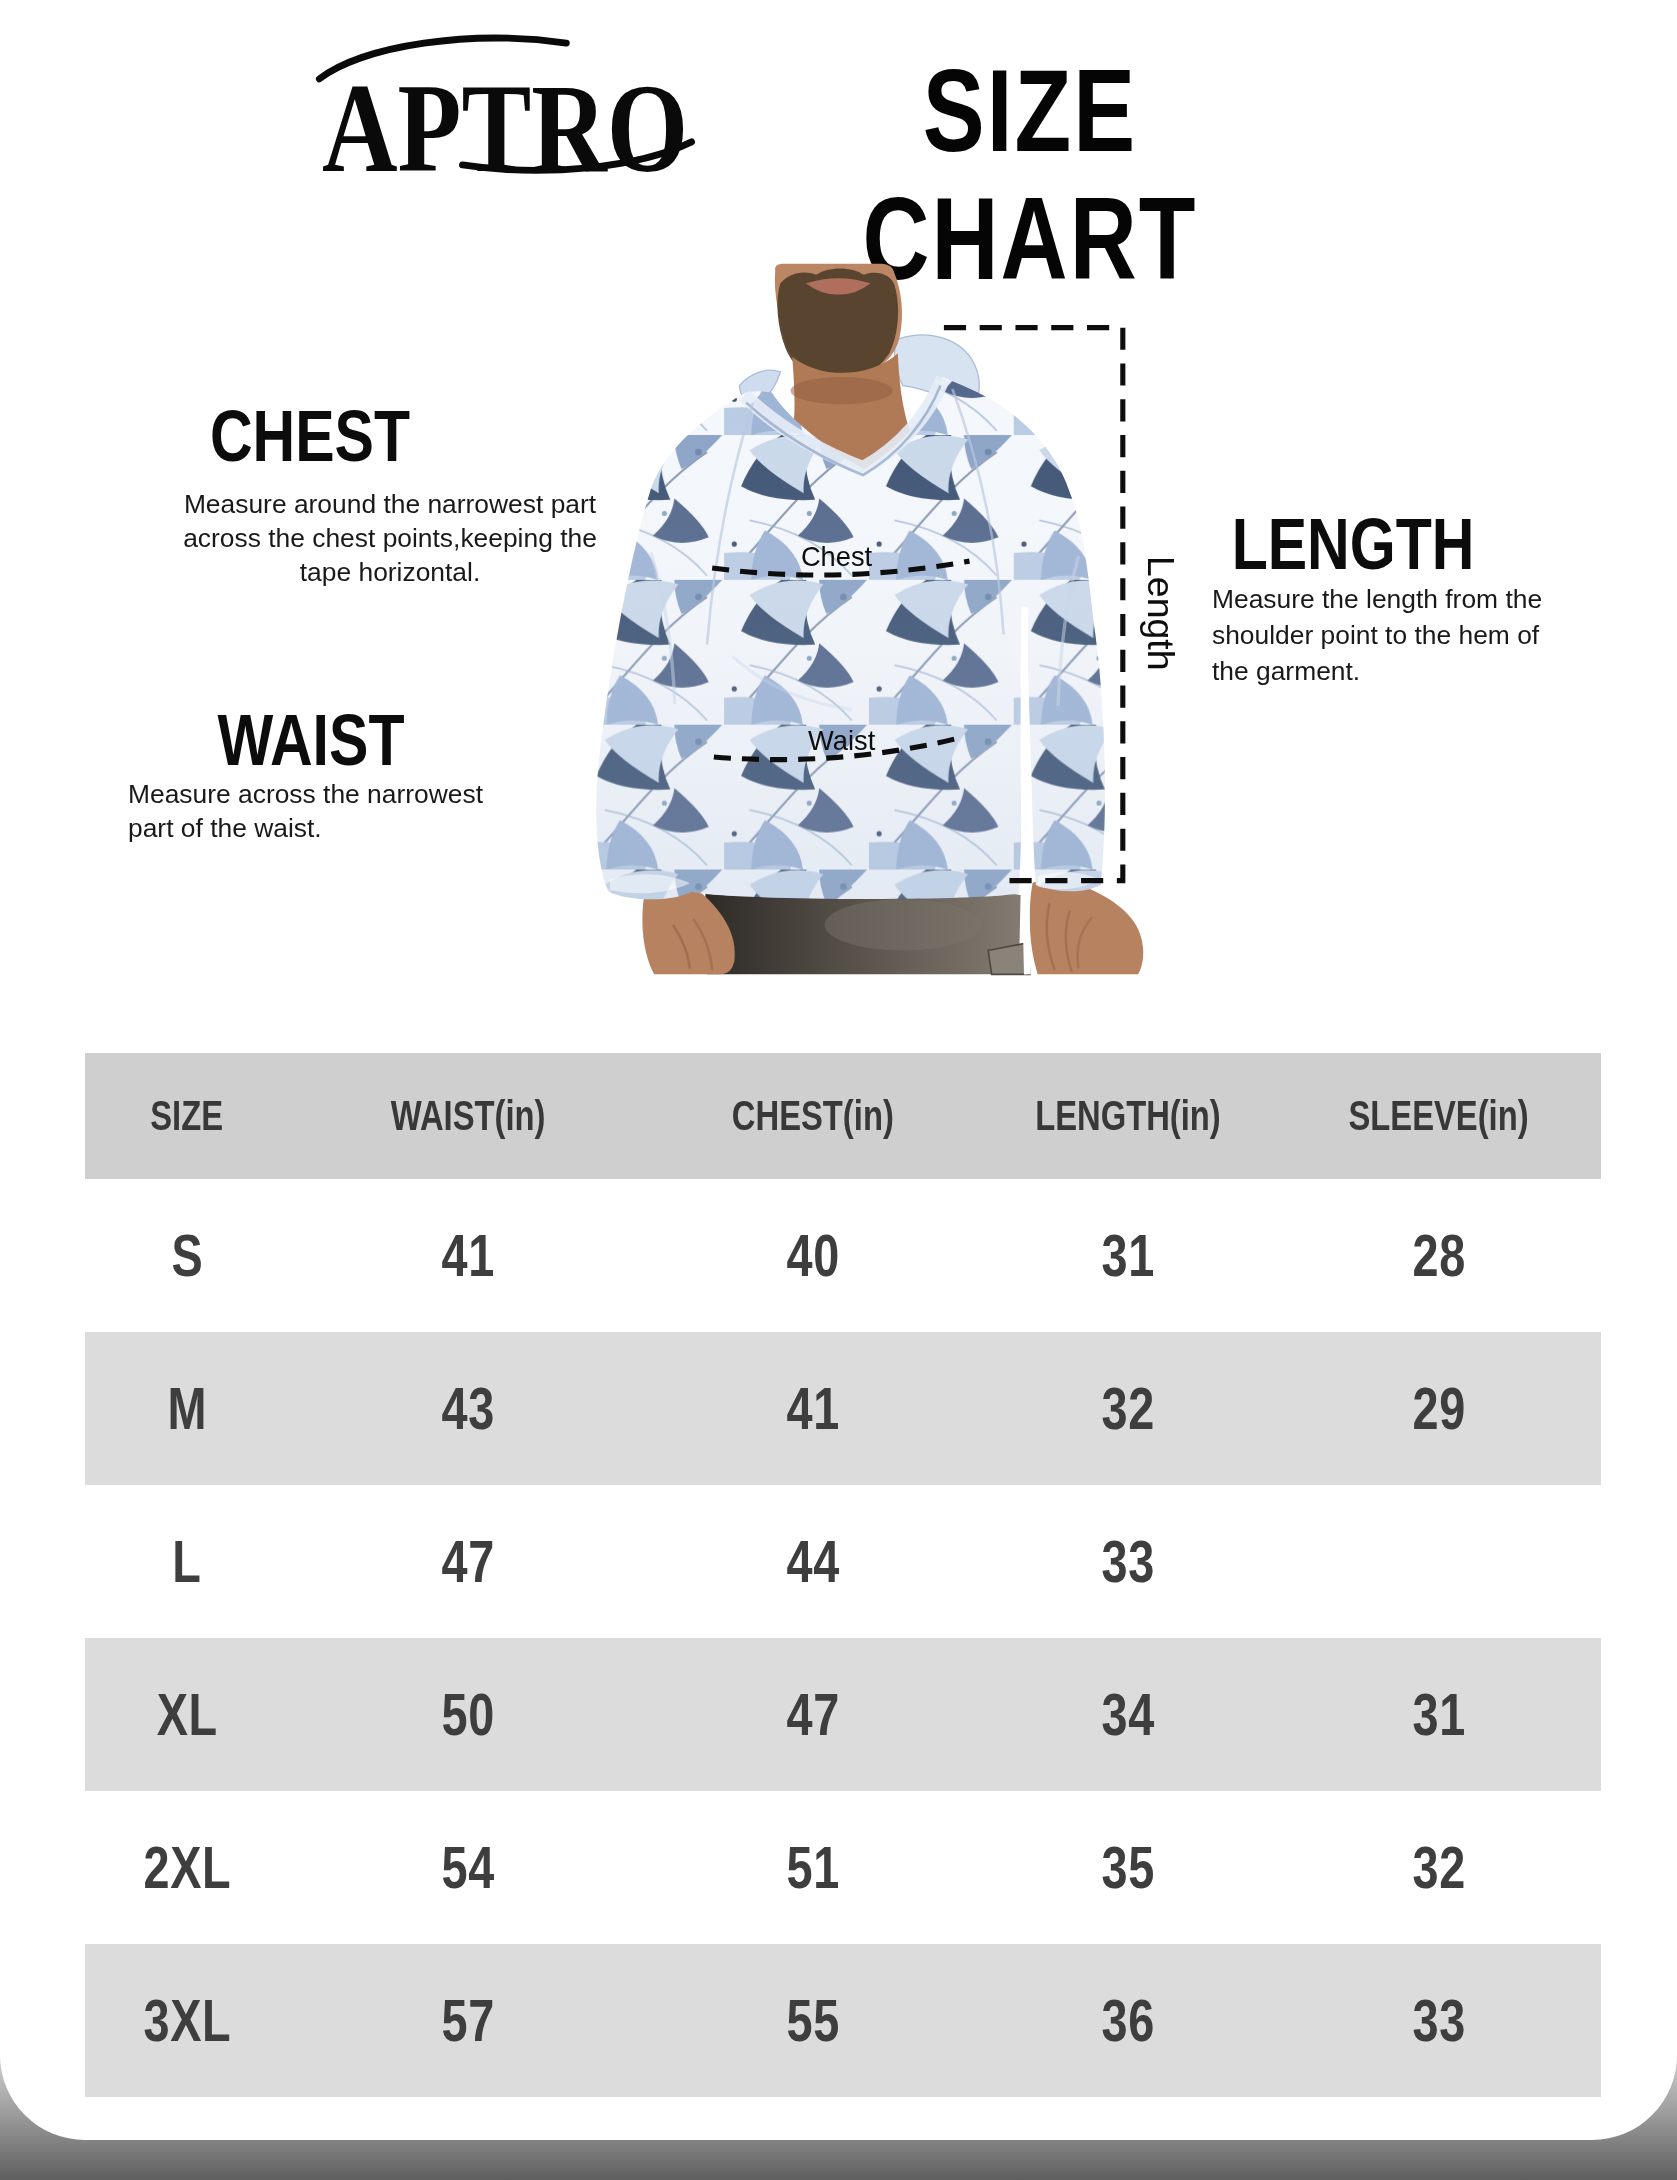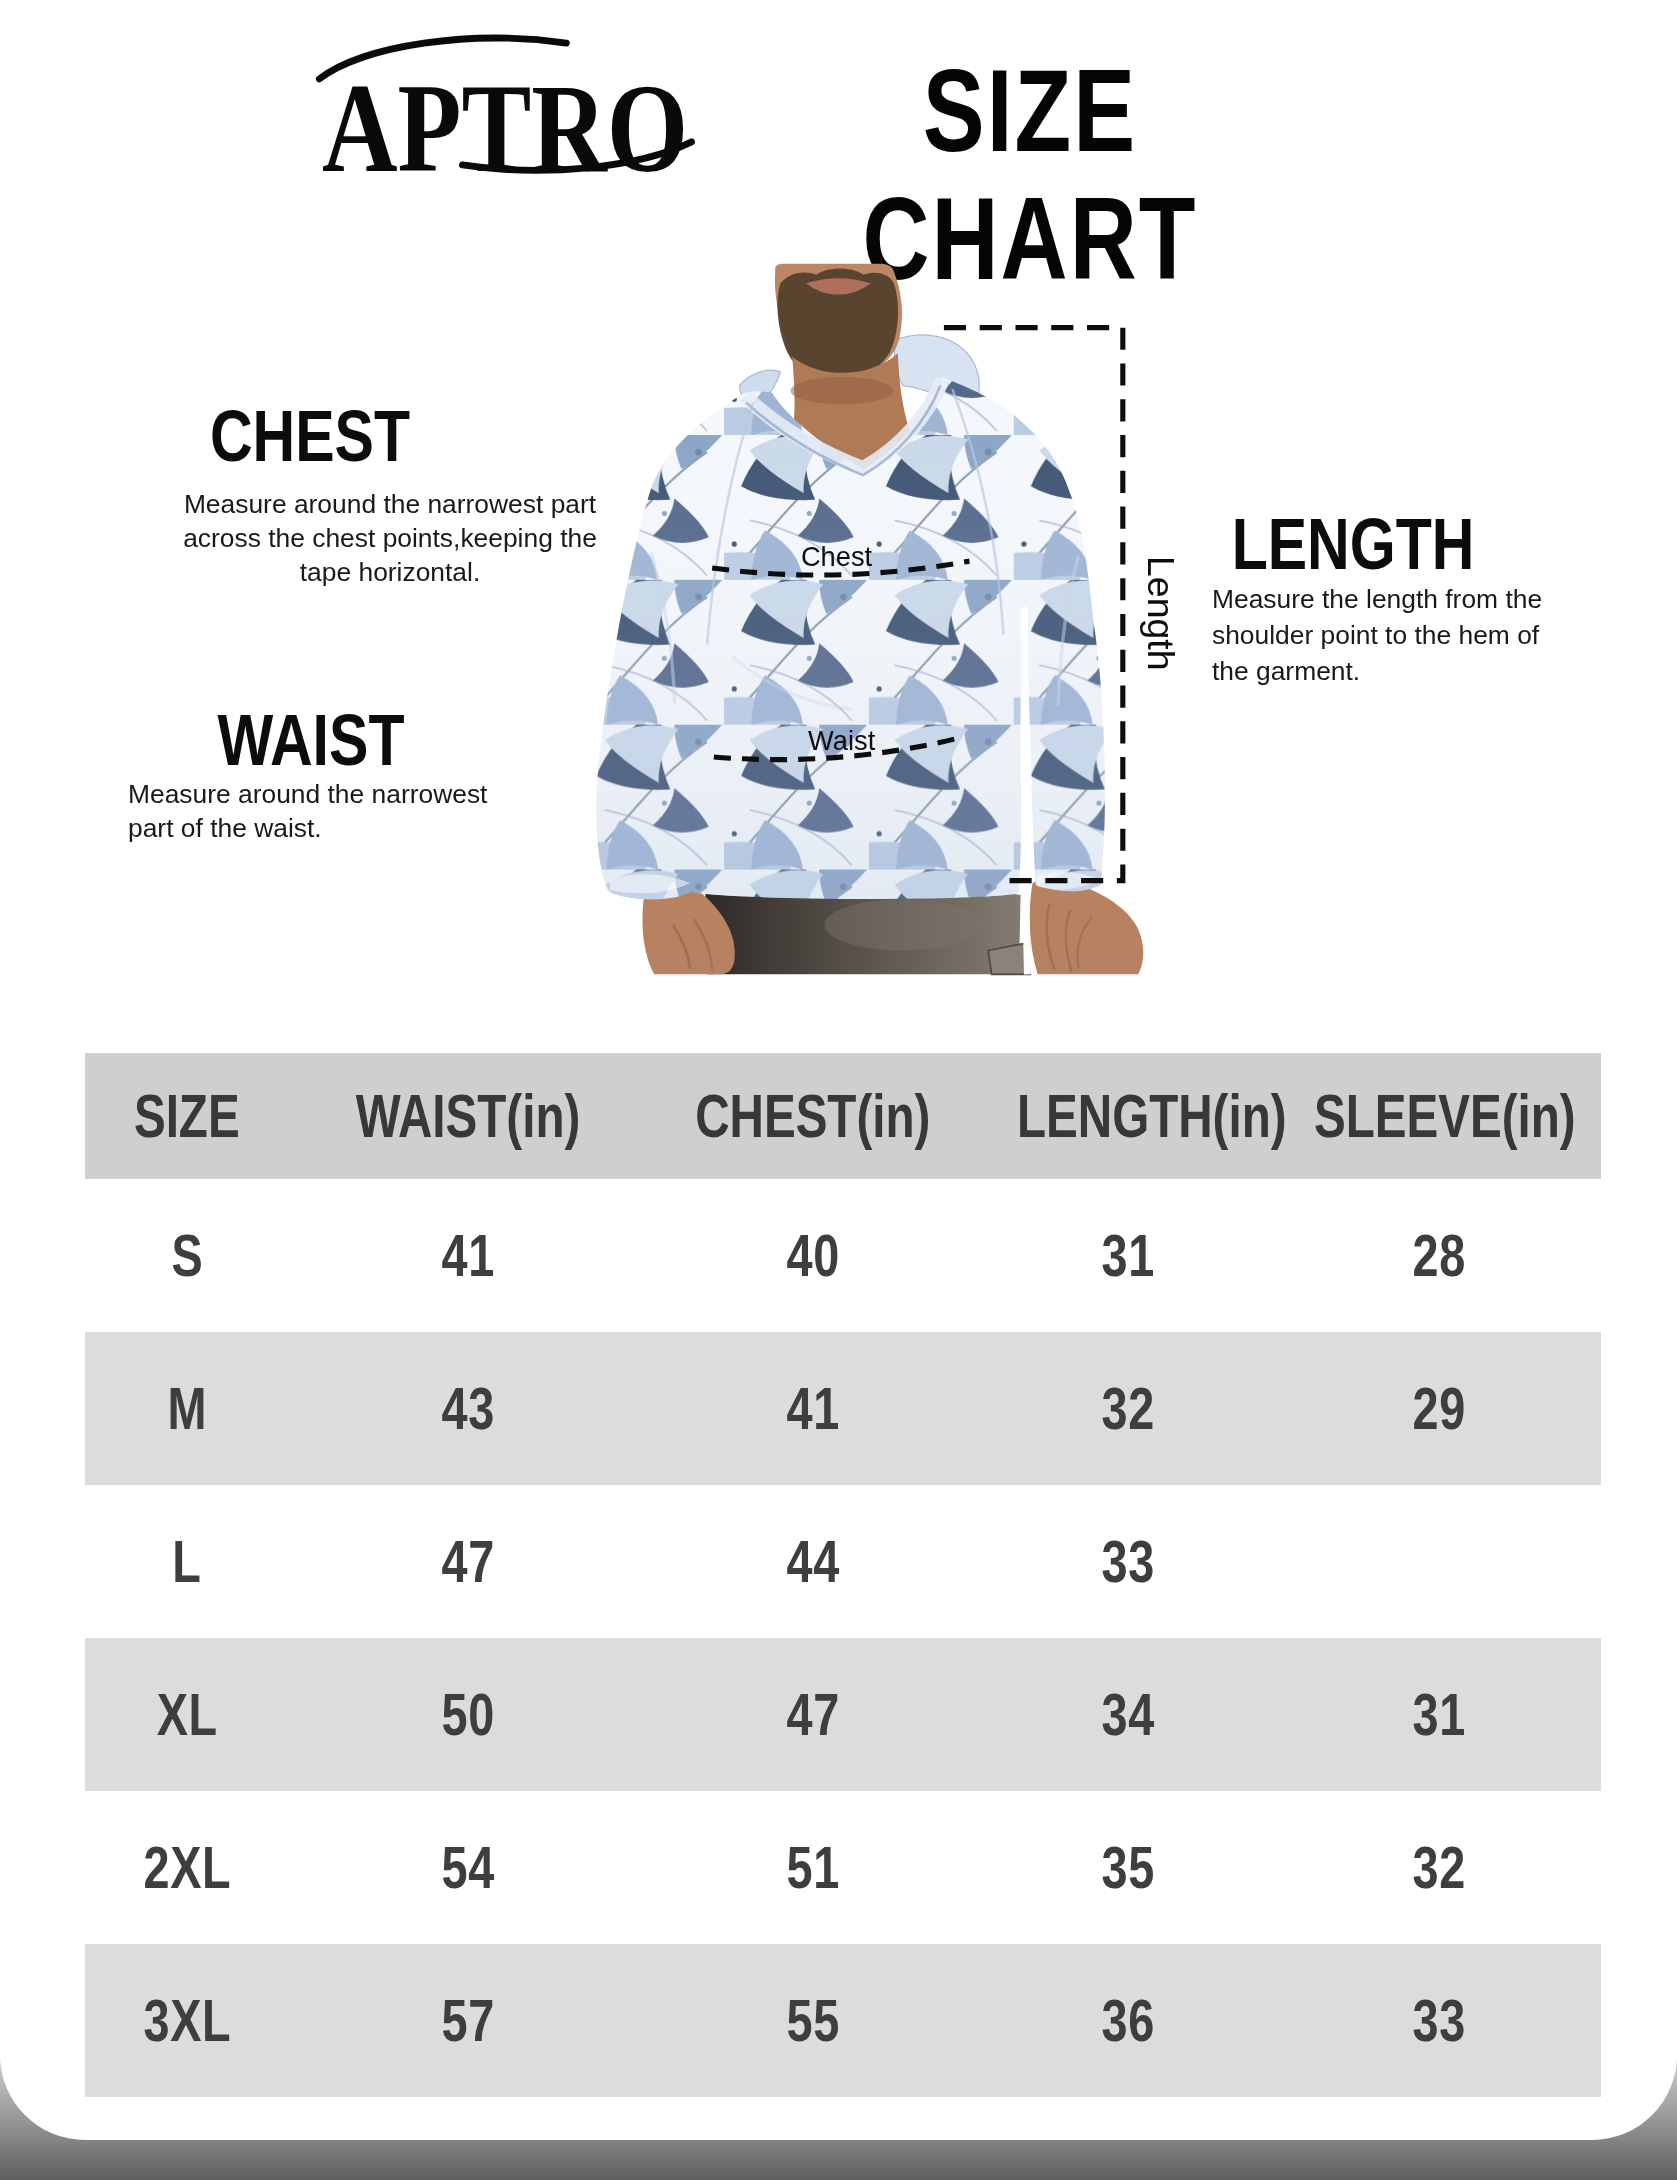--- a/index.html
+++ b/index.html
@@ -20,21 +20,21 @@
          transform:scaleX(.8);transform-origin:50% 0;}
   
   .h2{font-size:72px;font-weight:700;color:#0c0c0c;text-align:center;line-height:1;}
   .para{font-size:26.4px;line-height:34px;color:#191919;white-space:pre-line;}
   .para.wide{line-height:34px;text-align:center;}
   .para.len{line-height:36px;margin-left:47px;}
   
   .table{left:85px;top:1053px;width:1516px;}
   .thead{display:grid;grid-template-columns:204px 358px 332px 298px 324px;height:126px;
          background:#cfcfcf;align-items:center;}
-  .thead .tcell{font-size:61px;font-weight:700;color:#383838;text-align:center;}
+  .thead .tcell{font-size:42px;font-weight:700;color:#383838;text-align:center;}
   .trow{display:grid;grid-template-columns:204px 358px 332px 298px 324px;height:153px;
         align-items:center;background:#ffffff;}
   .trow.alt{background:#dcdcdc;}
   .trow .tcell{font-size:60px;font-weight:700;color:#3e3e3e;text-align:center;letter-spacing:0.9px;}
 </style>
 </head>
 <body>
 
 <div class="stage">
   <div class="backdrop"></div>
@@ -51,21 +51,21 @@
     <div class="abs h2" style="left:119px;top:400px;width:383px;">
       <span class="cx82">CHEST</span>
     </div>
     <div class="abs para wide" style="left:126px;top:487px;width:528px;">Measure around the narrowest part
 across the chest points,keeping the
 tape horizontal.</div>
 
     <div class="abs h2" style="left:119px;top:704px;width:383px;">
       <span class="cx82">WAIST</span>
     </div>
-    <div class="abs para" style="left:128px;top:777px;width:477px;">Measure around the narrowest
+    <div class="abs para" style="left:128px;top:777px;width:477px;">Measure across the narrowest
 part of the waist.</div>
 
     <div class="abs h2" style="left:1161px;top:508px;width:383px;">
       <span class="cx82">LENGTH</span>
     </div>
     <div class="abs para len" style="left:1165px;top:581px;width:426px;">Measure the length from the
 shoulder point to the hem of
 the garment.</div>
 
     <svg class="abs" style="left:477px;top:239px;" width="852" height="801" viewBox="560 280 1000 940">

